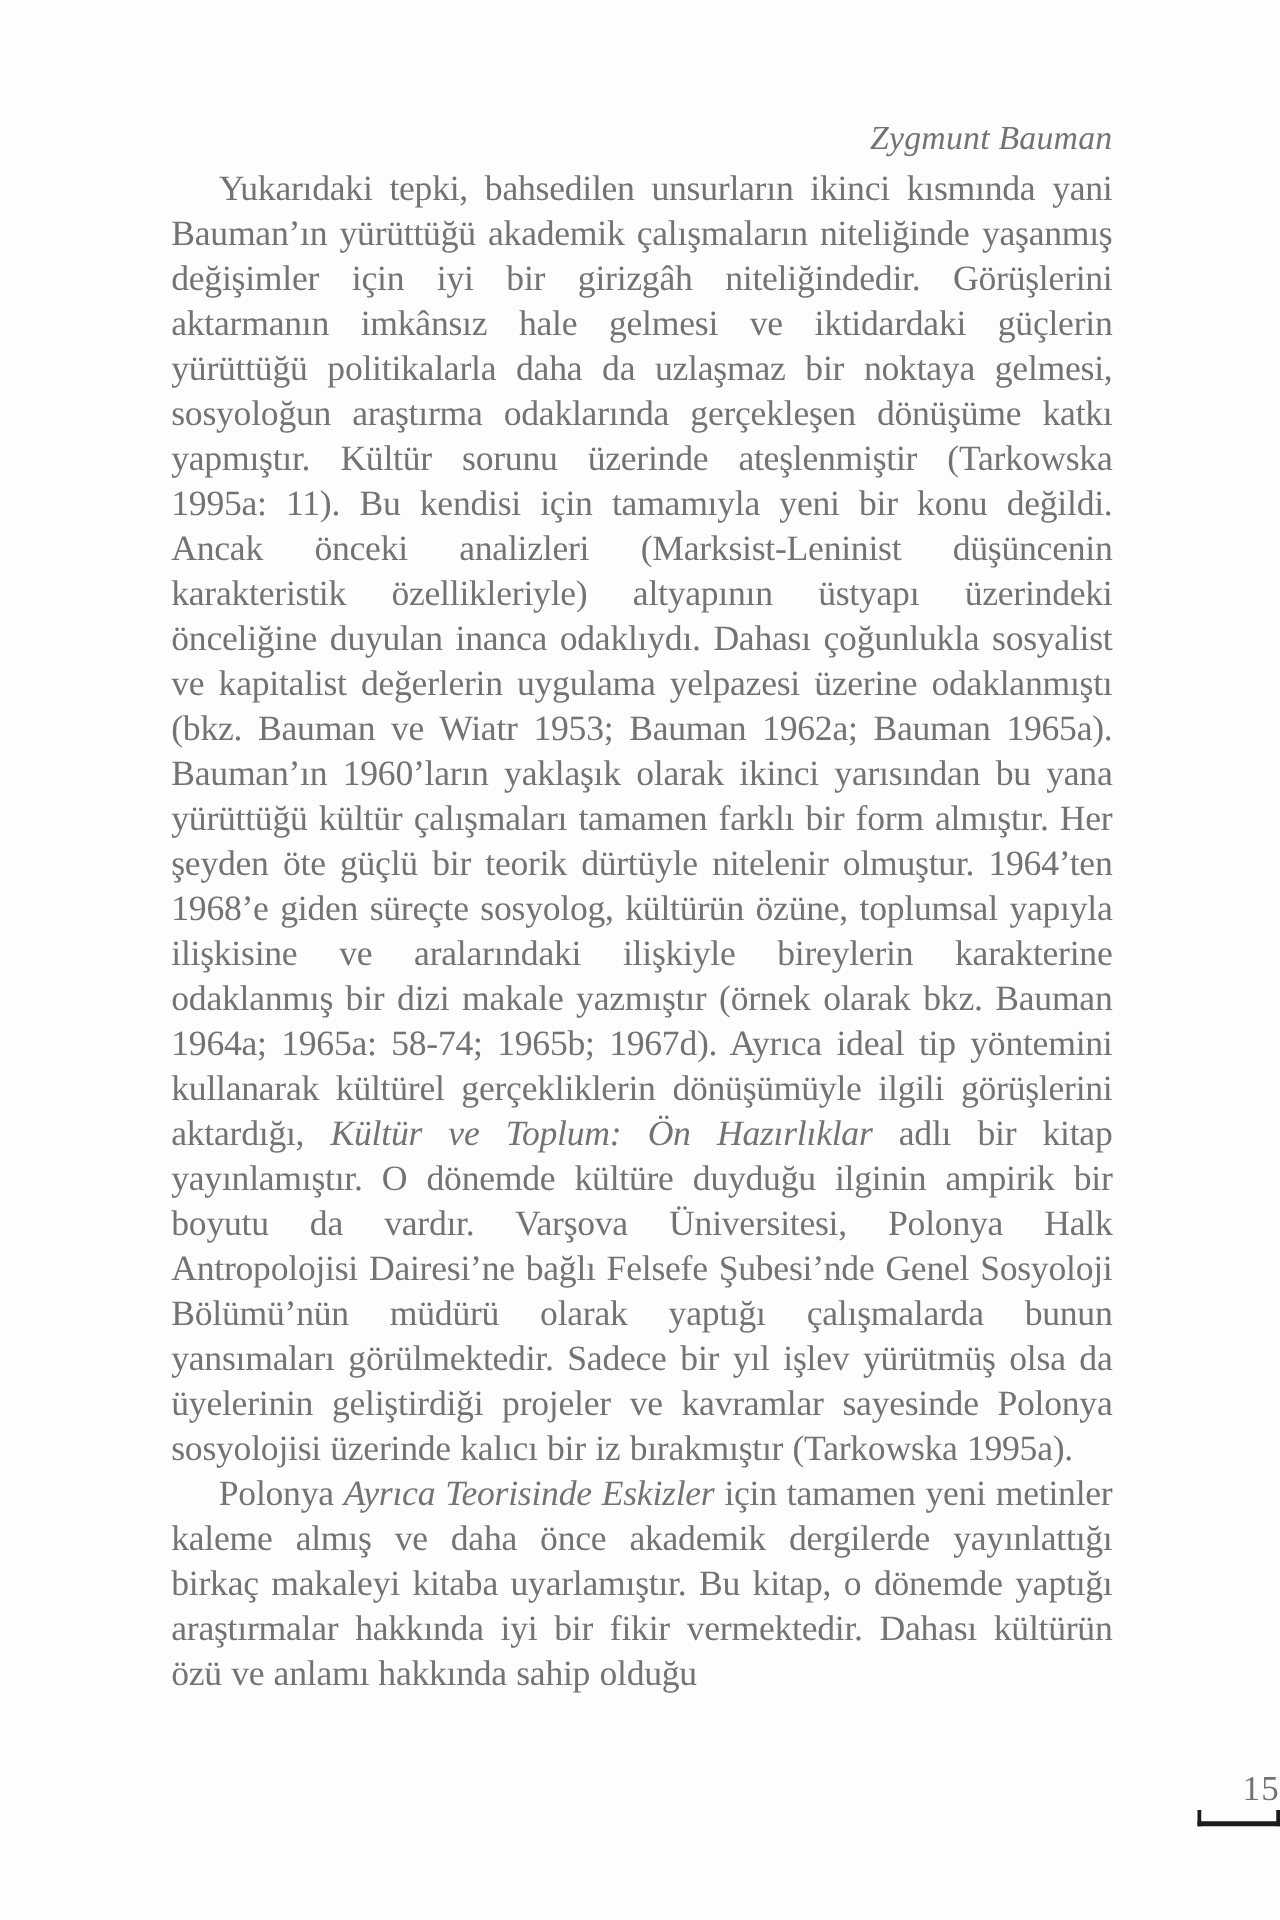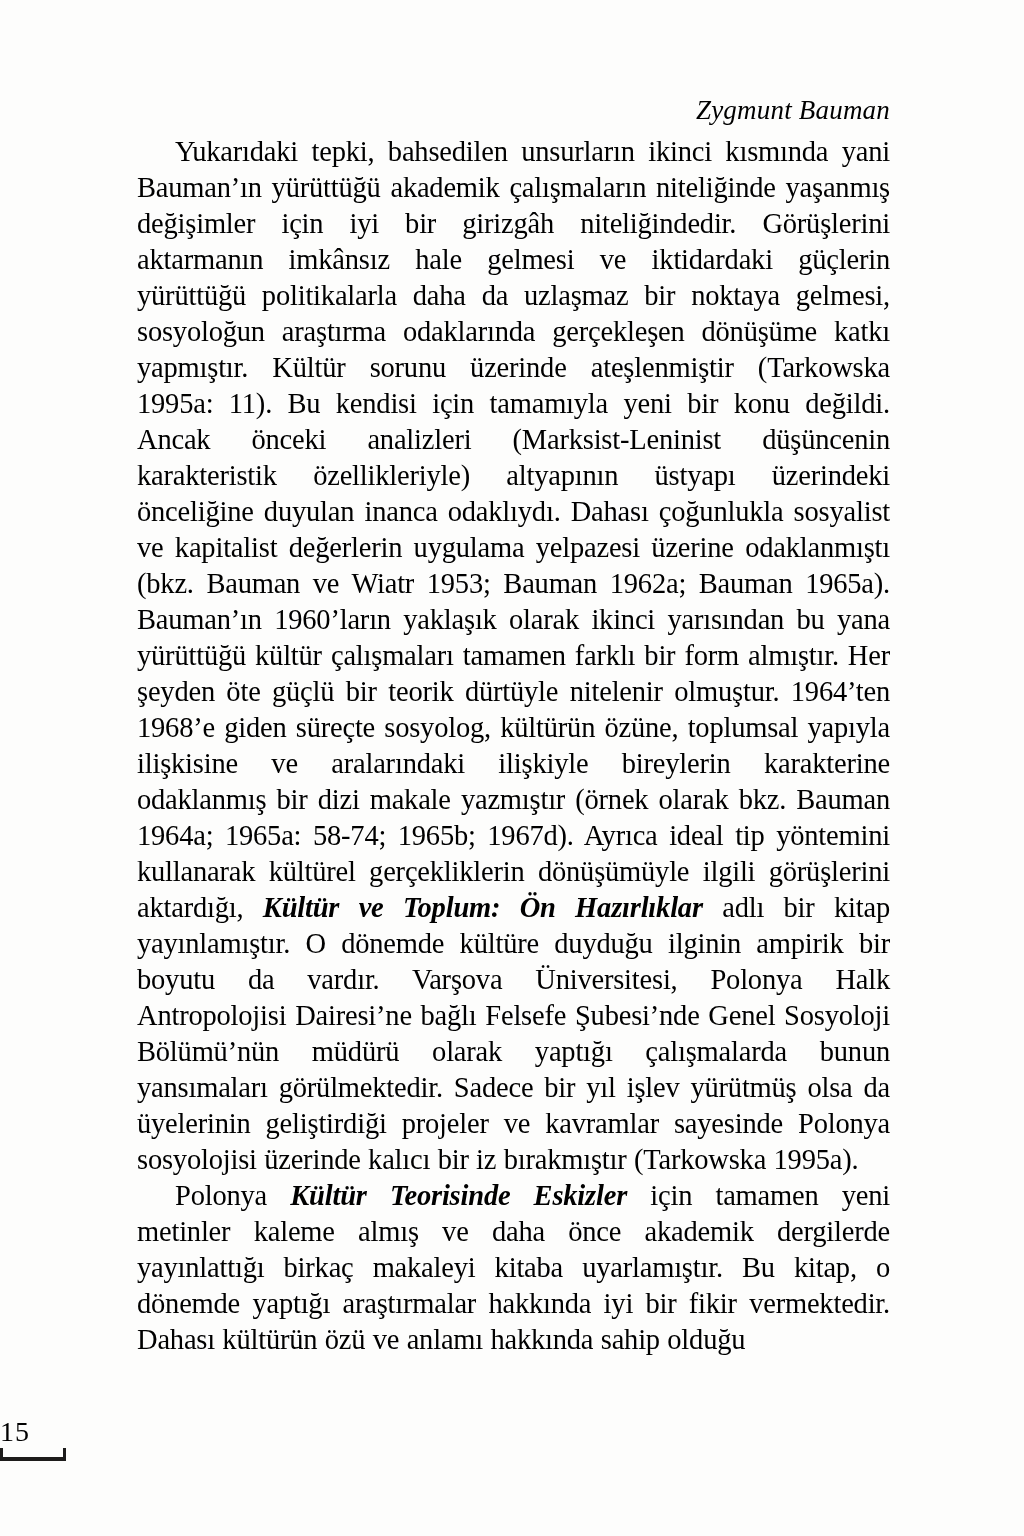--- a/index.html
+++ b/index.html
@@ -7,21 +7,21 @@
     padding: 0;
     background: #e8e8e8;
   }
   .page {
     position: relative;
     width: 1024px;
     height: 1536px;
     margin: 0 auto;
     background: #fdfdfc;
     font-family: "Liberation Serif", serif;
-    color: #000000;
+    color: #737373;
     overflow: hidden;
   }
   .running-head {
     position: absolute;
     top: 94px;
     left: 137px;
     width: 753px;
     text-align: right;
     font-style: italic;
     font-size: 27px;
@@ -39,30 +39,29 @@
     padding: 0;
     text-indent: 38px;
     text-align: justify;
     font-size: 28.5px;
     line-height: 36px;
     letter-spacing: -0.2px;
     word-spacing: 0.5px;
   }
   .italic {
     font-style: italic;
-    font-weight: bold;
   }
   .footer {
     position: absolute;
     top: 1417px;
     left: 0;
     width: 100%;
     display: flex;
     flex-direction: column;
-    align-items: flex-start;
+    align-items: flex-end;
   }
   .page-number {
     font-size: 28px;
     line-height: 30px;
     letter-spacing: 1px;
   }
   .footer-rule {
     width: 60px;
     height: 9px;
     border-left: 3px solid #1d1c1b;
@@ -75,21 +74,21 @@
 <body>
 
 <div class="page">
 
   <div class="running-head">
     <span>Zygmunt Bauman</span>
   </div>
 
   <div class="body-text">
       <p class="para"><span>Yukarıdaki tepki, bahsedilen unsurların ikinci kısmında yani Bauman’ın yürüttüğü akademik çalışmaların niteliğinde yaşanmış değişimler için iyi bir girizgâh niteliğindedir. Görüşlerini aktarmanın imkânsız hale gelmesi ve iktidardaki güçlerin yürüttüğü politikalarla daha da uzlaşmaz bir noktaya gelmesi, sosyoloğun araştırma odaklarında gerçekleşen dönüşüme katkı yapmıştır. Kültür sorunu üzerinde ateşlenmiştir (Tarkowska 1995a: 11). Bu kendisi için tamamıyla yeni bir konu değildi. Ancak önceki analizleri (Marksist-Leninist düşüncenin karakteristik özellikleriyle) altyapının üstyapı üzerindeki önceliğine duyulan inanca odaklıydı. Dahası çoğunlukla sosyalist ve kapitalist değerlerin uygulama yelpazesi üzerine odaklanmıştı (bkz. Bauman ve Wiatr 1953; Bauman 1962a; Bauman 1965a). Bauman’ın 1960’ların yaklaşık olarak ikinci yarısından bu yana yürüttüğü kültür çalışmaları tamamen farklı bir form almıştır. Her şeyden öte güçlü bir teorik dürtüyle nitelenir olmuştur. 1964’ten 1968’e giden süreçte sosyolog, kültürün özüne, toplumsal yapıyla ilişkisine ve aralarındaki ilişkiyle bireylerin karakterine odaklanmış bir dizi makale yazmıştır (örnek olarak bkz. Bauman 1964a; 1965a: 58-74; 1965b; 1967d). Ayrıca ideal tip yöntemini kullanarak kültürel gerçekliklerin dönüşümüyle ilgili görüşlerini aktardığı, </span><span class="italic">Kültür ve Toplum: Ön Hazırlıklar</span><span> adlı bir kitap yayınlamıştır. O dönemde kültüre duyduğu ilginin ampirik bir boyutu da vardır. Varşova Üniversitesi, Polonya Halk Antropolojisi Dairesi’ne bağlı Felsefe Şubesi’nde Genel Sosyoloji Bölümü’nün müdürü olarak yaptığı çalışmalarda bunun yansımaları görülmektedir. Sadece bir yıl işlev yürütmüş olsa da üyelerinin geliştirdiği projeler ve kavramlar sayesinde Polonya sosyolojisi üzerinde kalıcı bir iz bırakmıştır (Tarkowska 1995a).</span></p>
-      <p class="para"><span>Polonya </span><span class="italic">Kültür Teorisinde Eskizler</span><span> için tamamen yeni metinler kaleme almış ve daha önce akademik dergilerde yayınlattığı birkaç makaleyi kitaba uyarlamıştır. Bu kitap, o dönemde yaptığı araştırmalar hakkında iyi bir fikir vermektedir. Dahası kültürün özü ve anlamı hakkında sahip olduğu</span></p>
+      <p class="para"><span>Polonya </span><span class="italic">Ayrıca Teorisinde Eskizler</span><span> için tamamen yeni metinler kaleme almış ve daha önce akademik dergilerde yayınlattığı birkaç makaleyi kitaba uyarlamıştır. Bu kitap, o dönemde yaptığı araştırmalar hakkında iyi bir fikir vermektedir. Dahası kültürün özü ve anlamı hakkında sahip olduğu</span></p>
     </div>
 
   <div class="footer">
     <div class="page-number">15</div>
     <div class="footer-rule"></div>
   </div>
 
 </div>
 
 </body></html>

